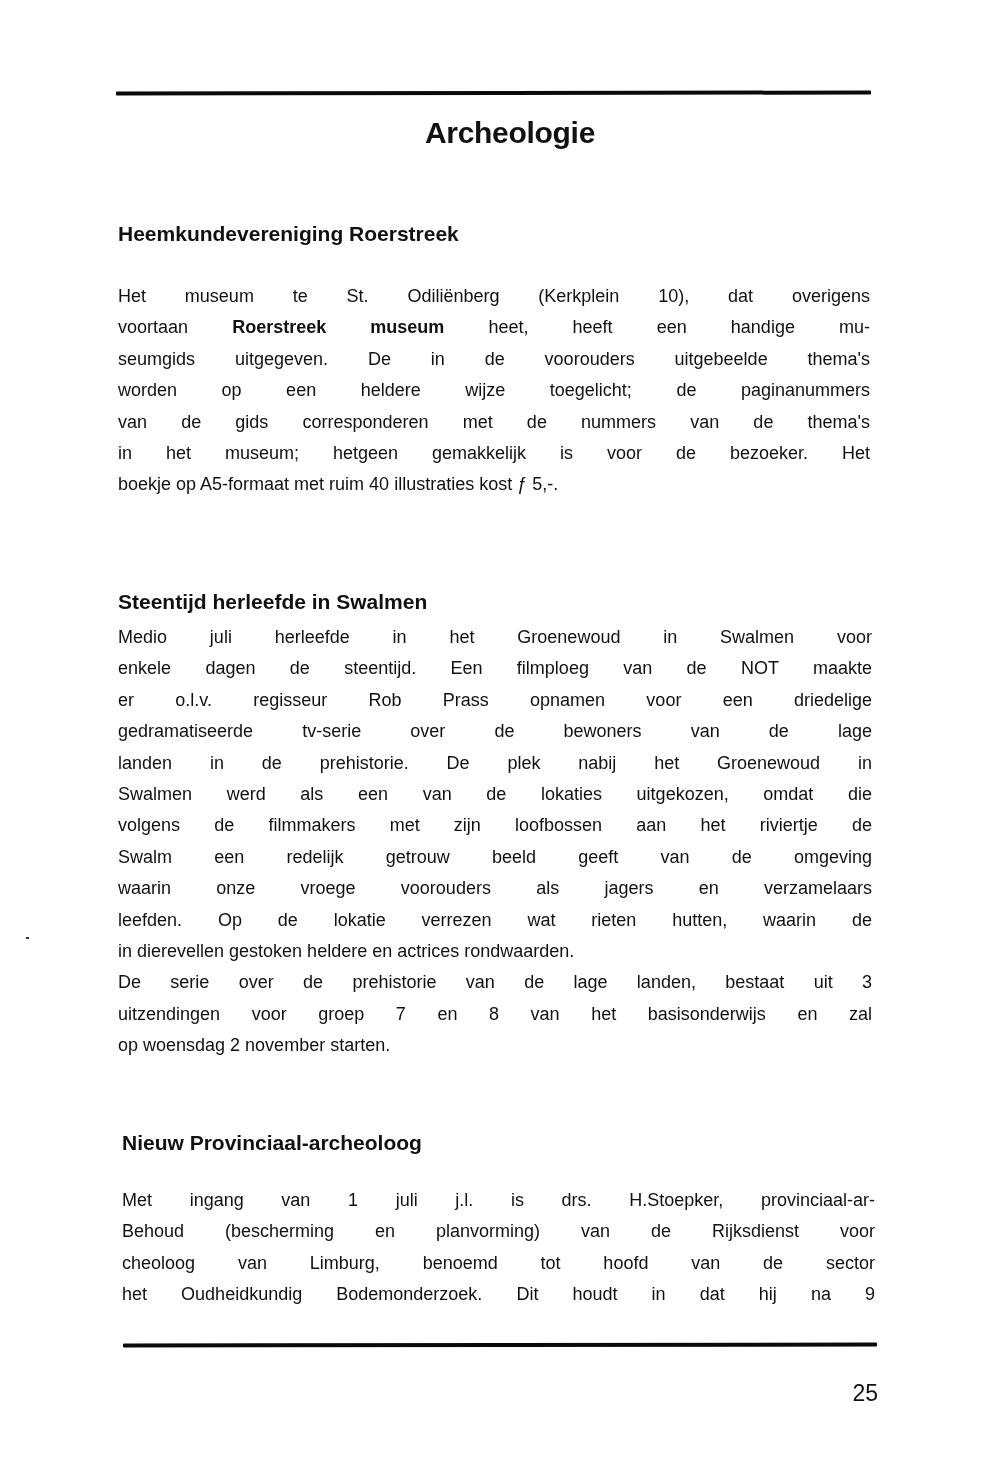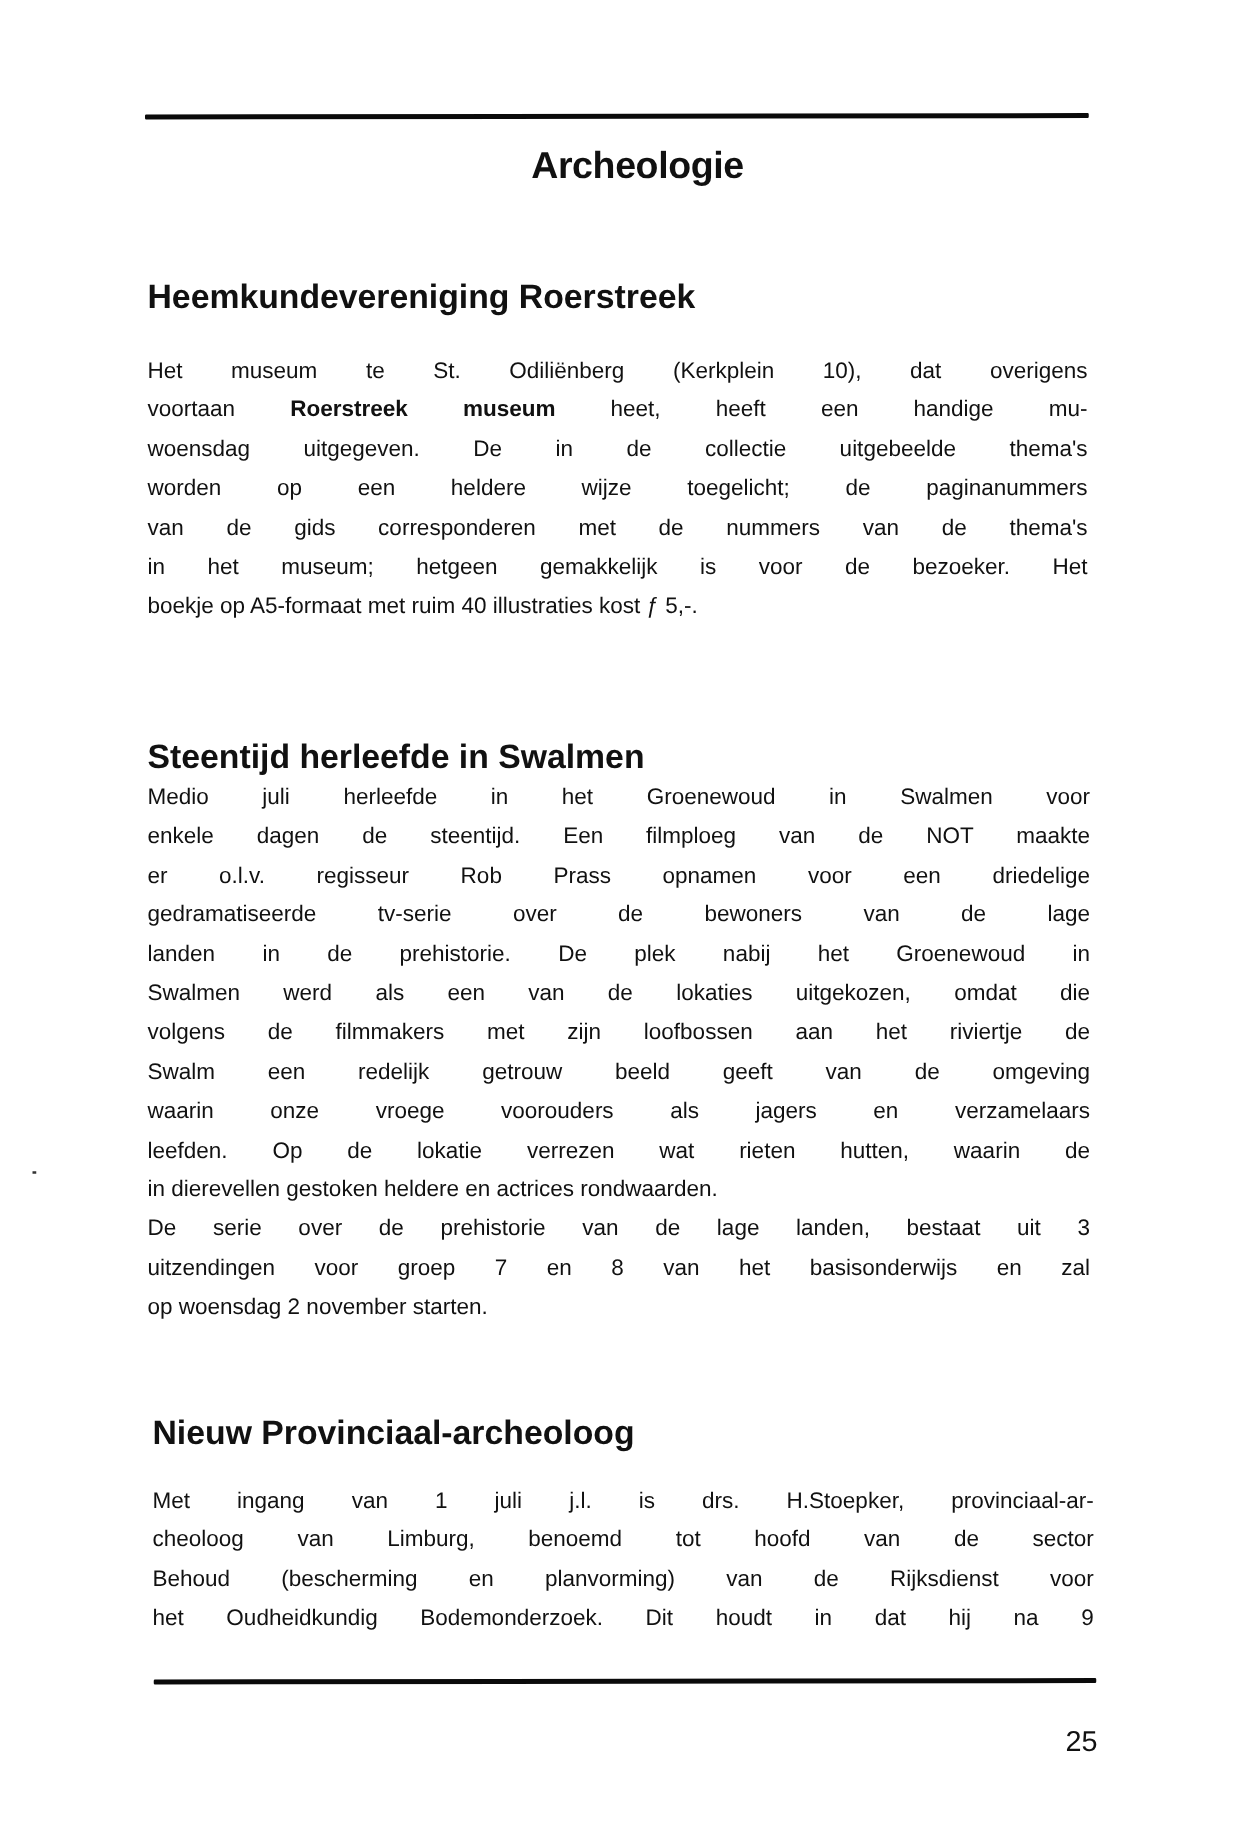--- a/index.html
+++ b/index.html
@@ -40,21 +40,21 @@
       top: 116px;
       text-align: center;
       font-size: 30px;
       font-weight: bold;
       letter-spacing: -0.3px;
       padding-left: 16px;
     }
     .title span { display: inline-block; transform: translateX(-6px); }
     .section-heading {
       position: absolute;
-      font-size: 27px;
+      font-size: 21px;
       font-weight: bold;
       letter-spacing: 0px;
       white-space: nowrap;
     }
     .para {
       position: absolute;
       font-size: 18px;
       line-height: 31.4px;
       text-align: justify;
       text-align-last: left;
@@ -90,21 +90,21 @@
 <body>
 
 <div class="rule rule-top"></div>
 
 <div class="title"><span>Archeologie</span></div>
 
 <div class="section-heading" style="left:118px; top:222px;">Heemkundevereniging Roerstreek</div>
 <div class="para" style="left:118px; top:281px; width:752px;">
   <span class="line">Het museum te St. Odiliënberg (Kerkplein 10), dat overigens</span>
   <span class="line"><span>voortaan </span><b>Roerstreek museum</b><span> heet, heeft een handige mu-</span></span>
-  <span class="line">woensdag uitgegeven. De in de collectie uitgebeelde thema's</span>
+  <span class="line">seumgids uitgegeven. De in de voorouders uitgebeelde thema's</span>
   <span class="line">worden op een heldere wijze toegelicht; de paginanummers</span>
   <span class="line">van de gids corresponderen met de nummers van de thema's</span>
   <span class="line">in het museum; hetgeen gemakkelijk is voor de bezoeker. Het</span>
   <span class="line last">boekje op A5-formaat met ruim 40 illustraties kost ƒ 5,-.</span>
 </div>
 
 <div class="section-heading" style="left:118px; top:568px;margin-top:22px;">Steentijd herleefde in Swalmen</div>
 <div class="para" style="left:118px; top:622px; width:754px;">
   <span class="line">Medio juli herleefde in het Groenewoud in Swalmen voor</span>
   <span class="line">enkele dagen de steentijd. Een filmploeg van de NOT maakte</span>
@@ -118,22 +118,22 @@
   <span class="line">leefden. Op de lokatie verrezen wat rieten hutten, waarin de</span>
   <span class="line last">in dierevellen gestoken heldere en actrices rondwaarden.</span>
   <span class="line">De serie over de prehistorie van de lage landen, bestaat uit 3</span>
   <span class="line">uitzendingen voor groep 7 en 8 van het basisonderwijs en zal</span>
   <span class="line last">op woensdag 2 november starten.</span>
 </div>
 
 <div class="section-heading" style="left:122px; top:1131px;">Nieuw Provinciaal-archeoloog</div>
 <div class="para" style="left:122px; top:1185px; width:753px;">
   <span class="line">Met ingang van 1 juli j.l. is drs. H.Stoepker, provinciaal-ar-</span>
+  <span class="line">Behoud (bescherming en planvorming) van de Rijksdienst voor</span>
   <span class="line">cheoloog van Limburg, benoemd tot hoofd van de sector</span>
-  <span class="line">Behoud (bescherming en planvorming) van de Rijksdienst voor</span>
   <span class="line">het Oudheidkundig Bodemonderzoek. Dit houdt in dat hij na 9</span>
 </div>
 
 <div class="rule rule-bottom"></div>
 
 <div class="page-number">25</div>
 
 <div class="speck" style="left:26px; top:937px;"></div>
 
 </body></html>

